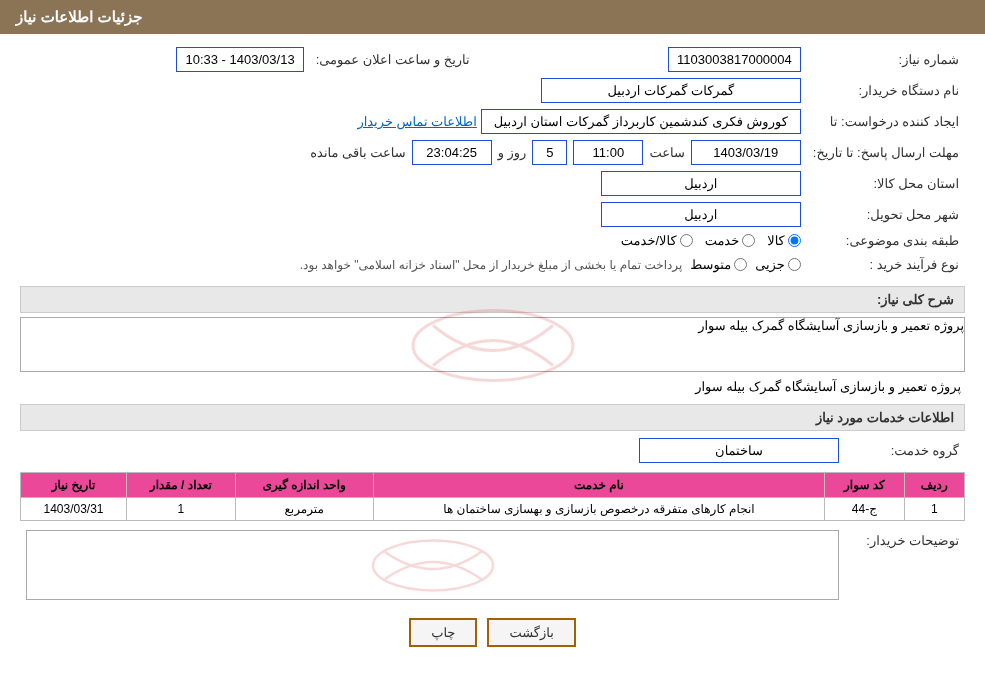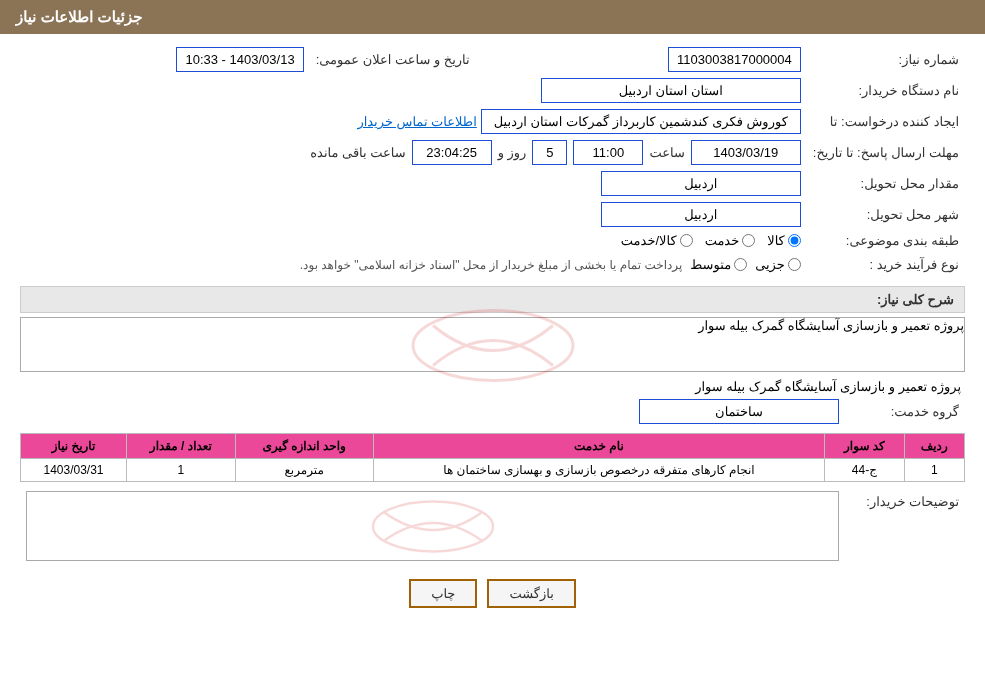--- a/index.html
+++ b/index.html
@@ -189,21 +189,21 @@
         <td style="width:30px;"></td>
         <td class="label-cell" style="text-align:left;">تاریخ و ساعت اعلان عمومی:</td>
         <td class="value-cell">
           <span class="border-box">1403/03/13 - 10:33</span>
         </td>
       </tr>
 
       <tr>
         <td class="label-cell">نام دستگاه خریدار:</td>
         <td colspan="4" class="value-cell">
-          <span class="border-box" style="min-width:260px;">استان استان اردبیل</span>
+          <span class="border-box" style="min-width:260px;">گمرکات گمرکات اردبیل</span>
         </td>
       </tr>
 
       <tr>
         <td class="label-cell">
           <span>ایجاد کننده درخواست: تا</span>
         </td>
         <td colspan="4" class="value-cell">
           <div class="row-inline">
             <span class="border-box" style="min-width:320px;">کوروش فکری کندشمین کاربرداز گمرکات استان اردبیل</span>
@@ -223,21 +223,21 @@
             <span class="border-box" style="min-width:70px;">11:00</span>
             <span class="border-box" style="min-width:35px;">5</span>
             <span class="inline-label">روز و</span>
             <span class="border-box" style="min-width:80px;">23:04:25</span>
             <span class="inline-label">ساعت باقی مانده</span>
           </div>
         </td>
       </tr>
 
       <tr>
-        <td class="label-cell">مقدار محل تحویل:</td>
+        <td class="label-cell">استان محل کالا:</td>
         <td colspan="4" class="value-cell">
           <span class="border-box" style="min-width:200px;">اردبیل</span>
         </td>
       </tr>
 
       <tr>
         <td class="label-cell">شهر محل تحویل:</td>
         <td colspan="4" class="value-cell">
           <span class="border-box" style="min-width:200px;">اردبیل</span>
         </td>
@@ -293,20 +293,23 @@
           <path d="M30,60 Q90,10 150,60" fill="none" stroke="#c00" stroke-width="3"></path>
           <path d="M30,20 Q90,70 150,20" fill="none" stroke="#c00" stroke-width="3"></path>
         </svg>
       </div>
       <textarea class="textarea-box" style="height: 55px;">پروژه تعمیر و بازسازی آسایشگاه گمرک بیله سوار</textarea>
     </div>
     <div style="text-align:right; padding: 2px 4px; font-size:13px; direction:rtl;">
       <span>پروژه تعمیر و بازسازی آسایشگاه گمرک بیله سوار</span>
     </div>
 
+    <div class="section-header">
+      <span>اطلاعات خدمات مورد نیاز</span>
+    </div>
 
     <table class="info-table">
       <tbody>
           <tr>
         <td class="label-cell">گروه خدمت:</td>
         <td class="value-cell">
           <span class="border-box" style="min-width:200px;">ساختمان</span>
         </td>
       </tr>
     </tbody>

